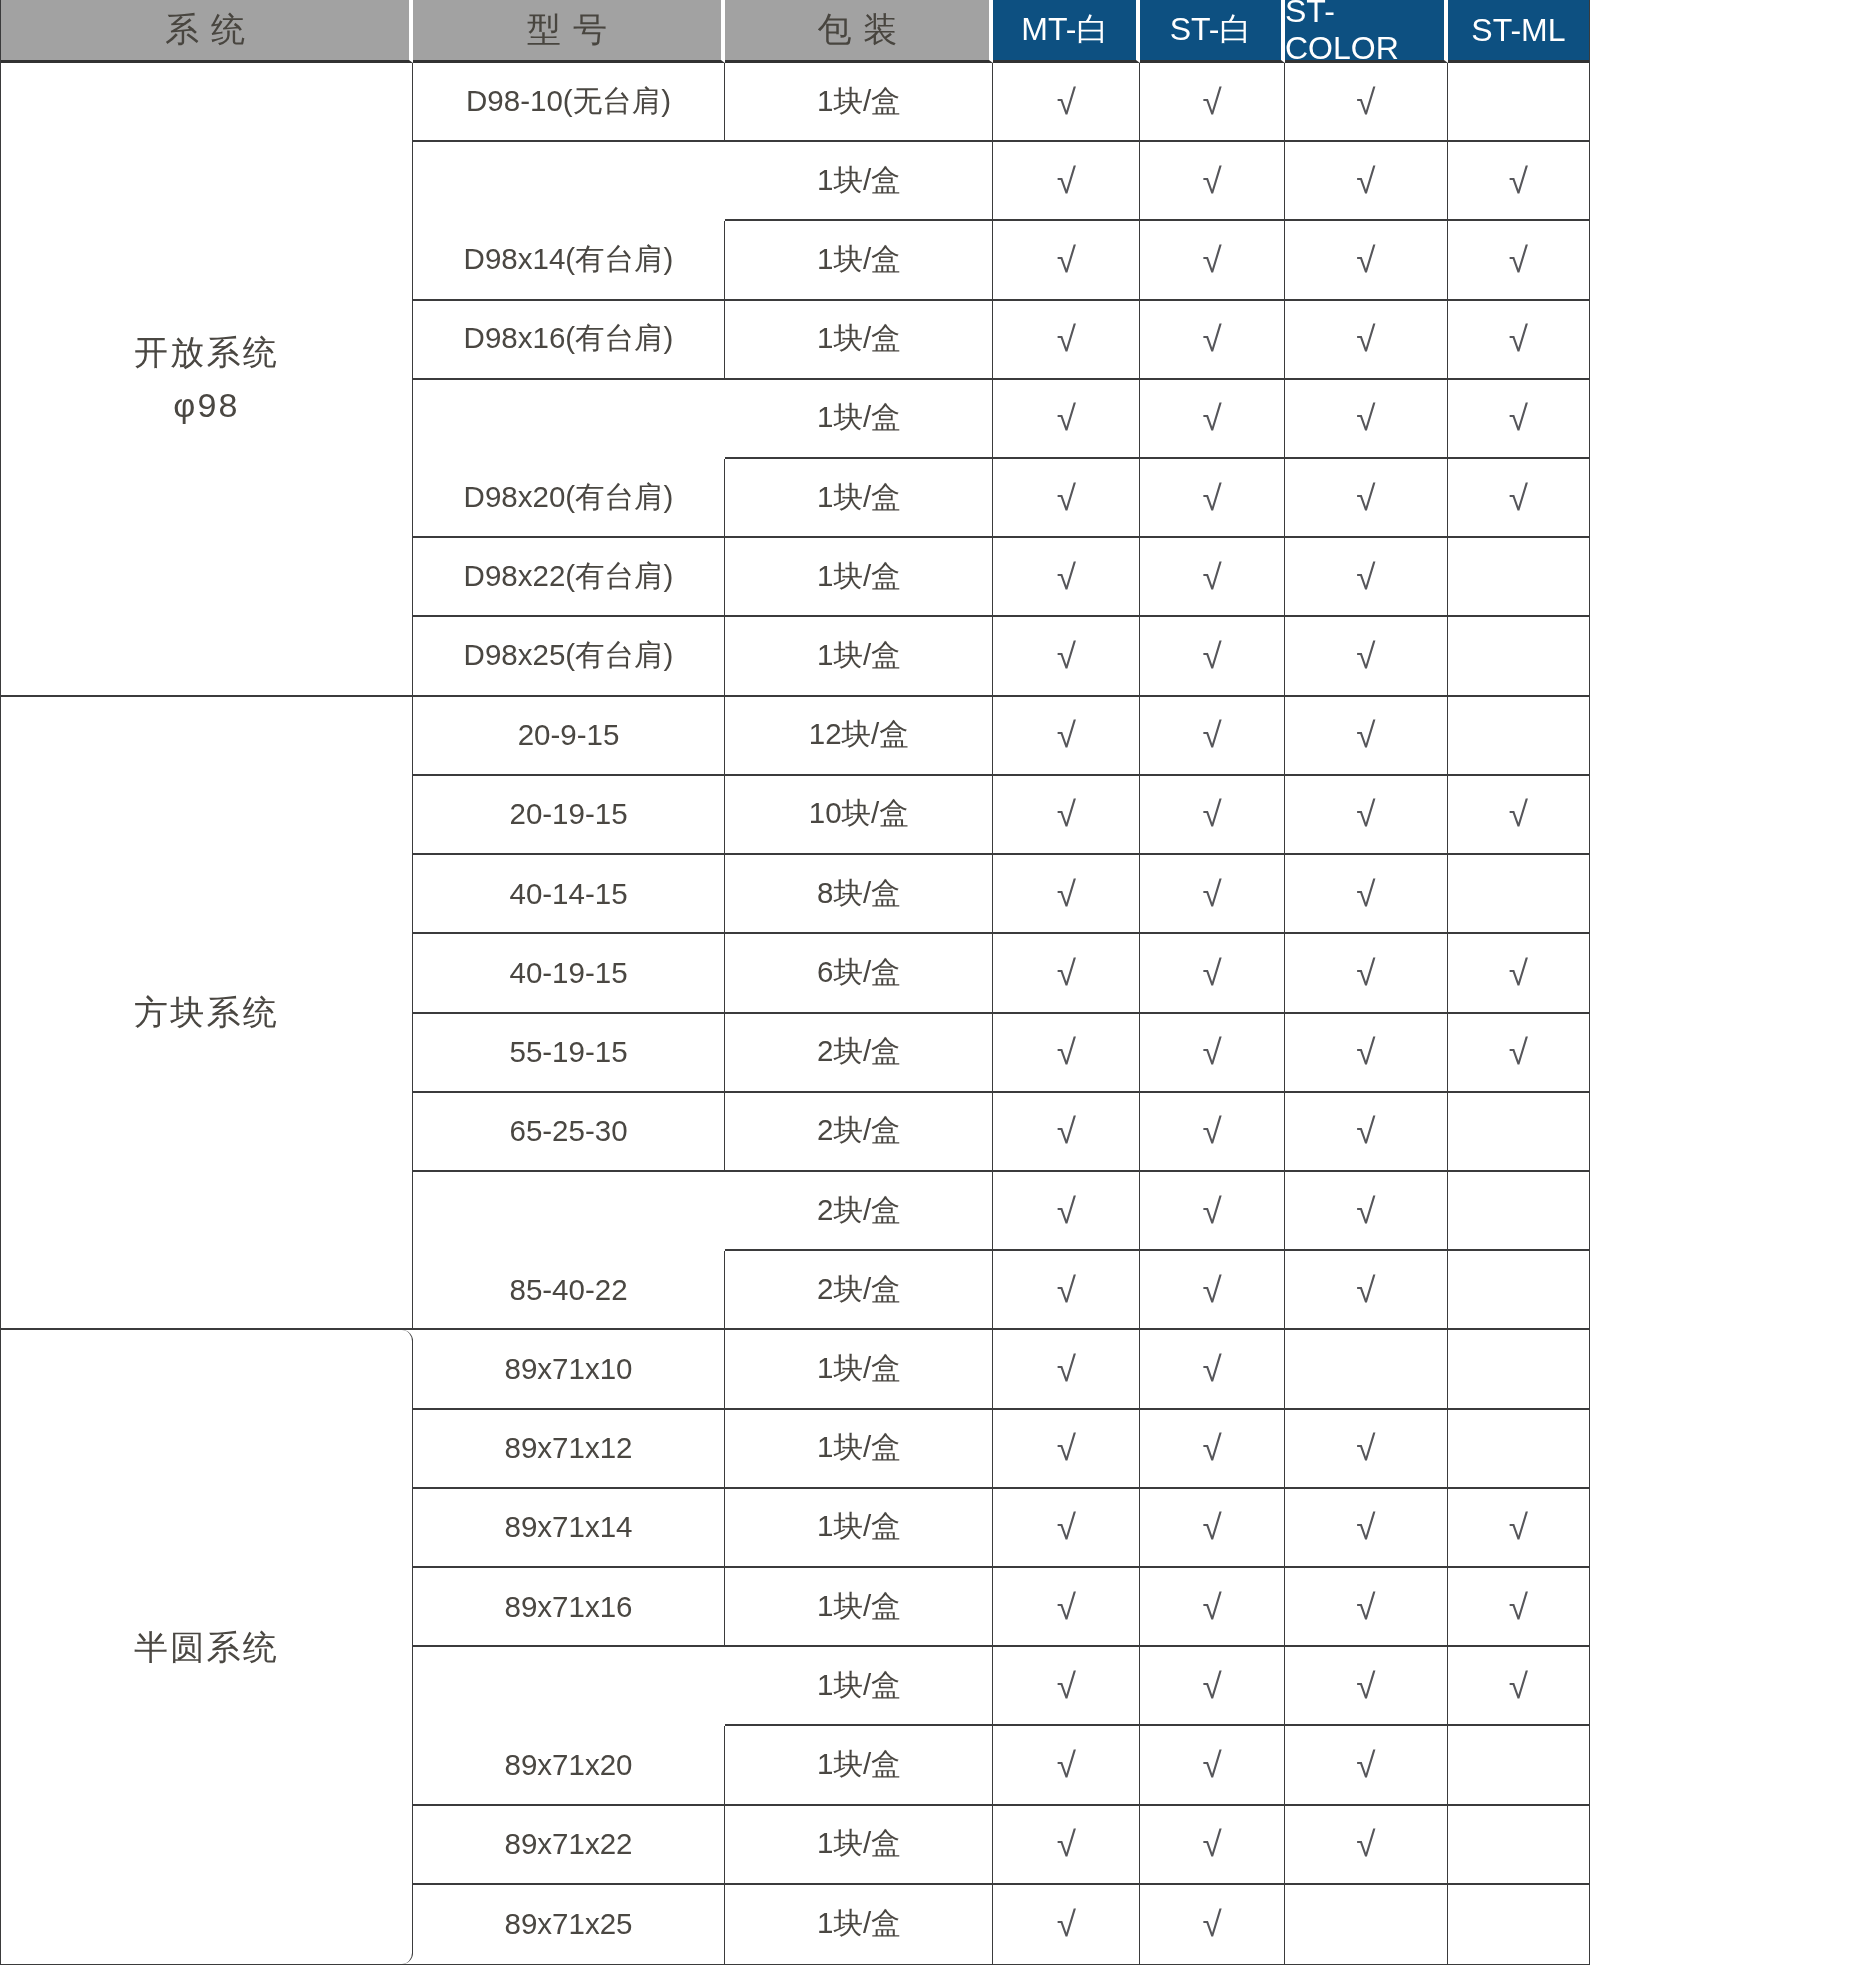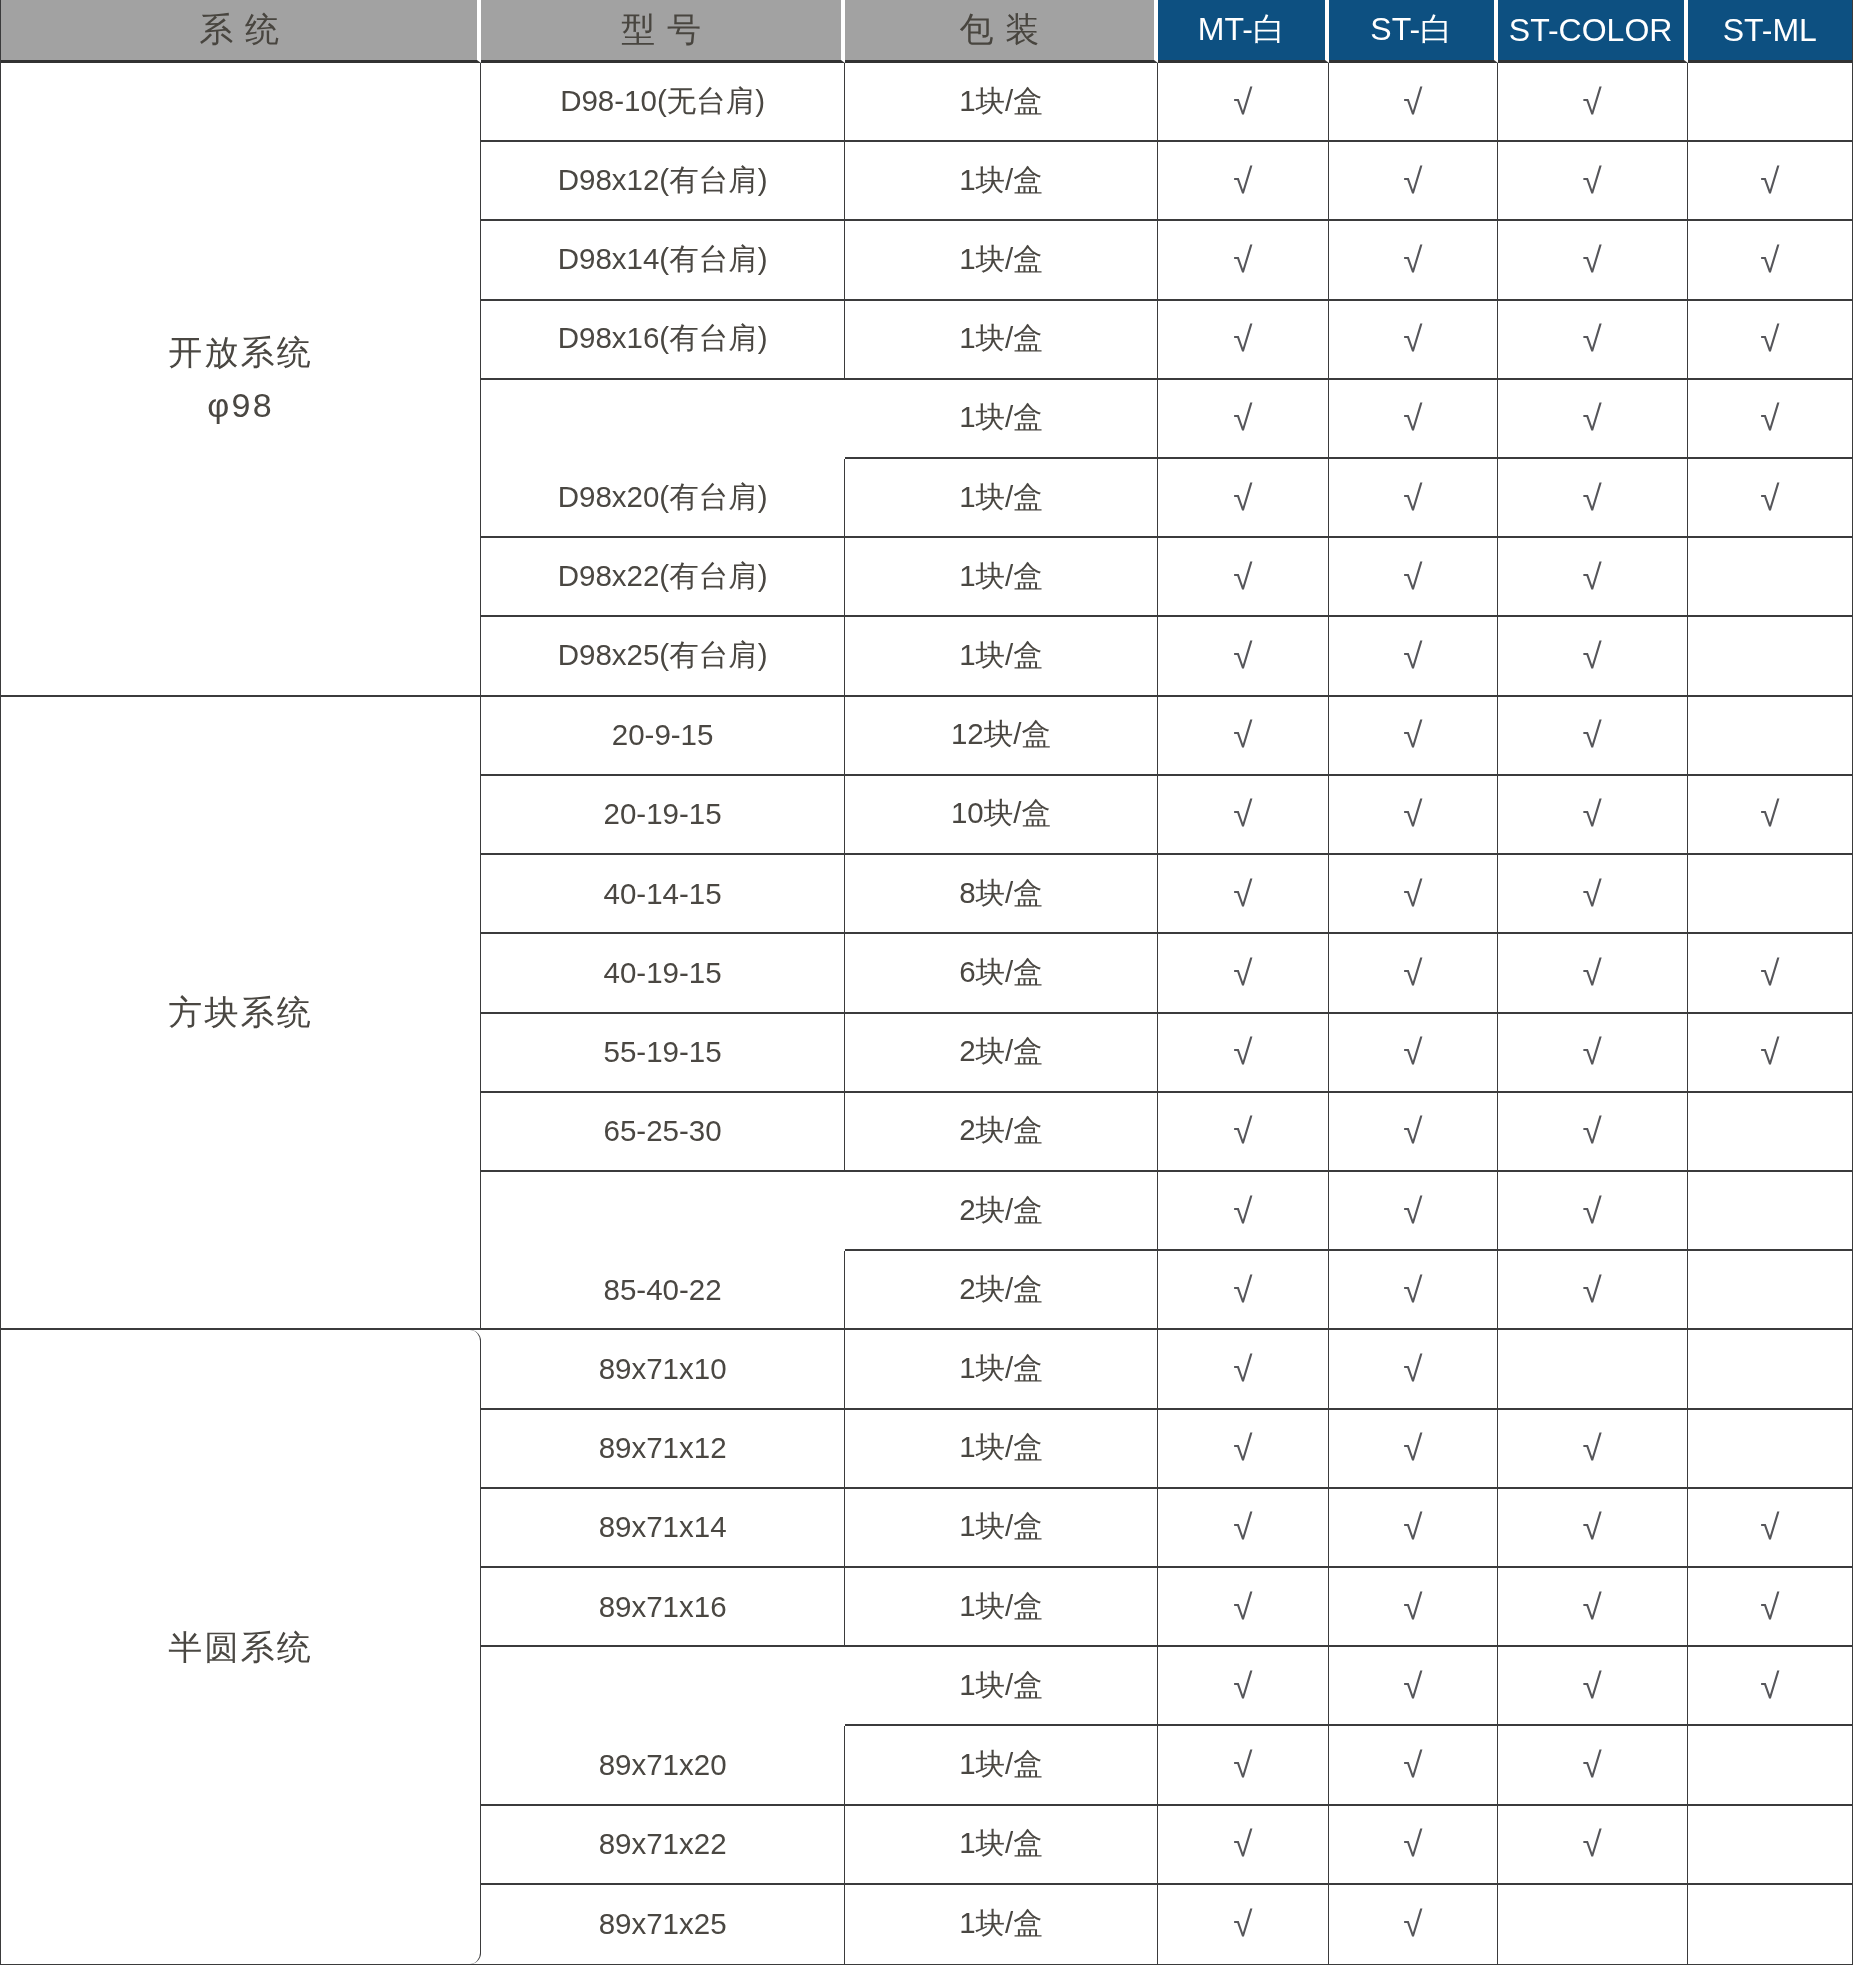--- a/index.html
+++ b/index.html
@@ -10,21 +10,21 @@
     --blue:#0d5081;
   }
   *{box-sizing:border-box;margin:0;padding:0;}
   html,body{margin:0;background:#ffffff;}
   body{
     width:1874px;height:1965px;
     font-family:"Liberation Sans","DejaVu Sans",sans-serif;
     color:var(--text);
   }
   .tbl{
-    width:1853px;height:1965px;
+    width:1590px;height:1965px;
     display:grid;
     grid-template-columns:660fr 500fr 430fr 235fr 232fr 261fr 226fr;
     grid-template-rows:63px repeat(24,1fr);
     border:1.5px solid var(--line);
     border-top:none;
     background:#ffffff;
   }
   
   .hcell{
     display:flex;align-items:center;justify-content:center;
@@ -69,21 +69,20 @@
 <div class="cell syscell" style="grid-area: 2 / 1 / span 8;">
       <div>开放系统</div>
       <div>φ98</div>
     </div>
     <div class="cell " style="grid-area: 2 / 2;">D98-10(无台肩)</div>
     <div class="cell " style="grid-area: 2 / 3;">1块/盒</div>
     <div class="cell checkcell" style="grid-area: 2 / 4;">√</div>
     <div class="cell checkcell" style="grid-area: 2 / 5;">√</div>
     <div class="cell checkcell" style="grid-area: 2 / 6;">√</div>
     <div class="cell checkcell lastcol" style="grid-area: 2 / 7;"></div>
-    <div class="cell " style="grid-area: 3 / 2;">D98x12(有台肩)</div>
     <div class="cell " style="grid-area: 3 / 3;">1块/盒</div>
     <div class="cell checkcell" style="grid-area: 3 / 4;">√</div>
     <div class="cell checkcell" style="grid-area: 3 / 5;">√</div>
     <div class="cell checkcell" style="grid-area: 3 / 6;">√</div>
     <div class="cell checkcell lastcol" style="grid-area: 3 / 7;">√</div>
     <div class="cell " style="grid-area: 4 / 2;">D98x14(有台肩)</div>
     <div class="cell " style="grid-area: 4 / 3;">1块/盒</div>
     <div class="cell checkcell" style="grid-area: 4 / 4;">√</div>
     <div class="cell checkcell" style="grid-area: 4 / 5;">√</div>
     <div class="cell checkcell" style="grid-area: 4 / 6;">√</div>

